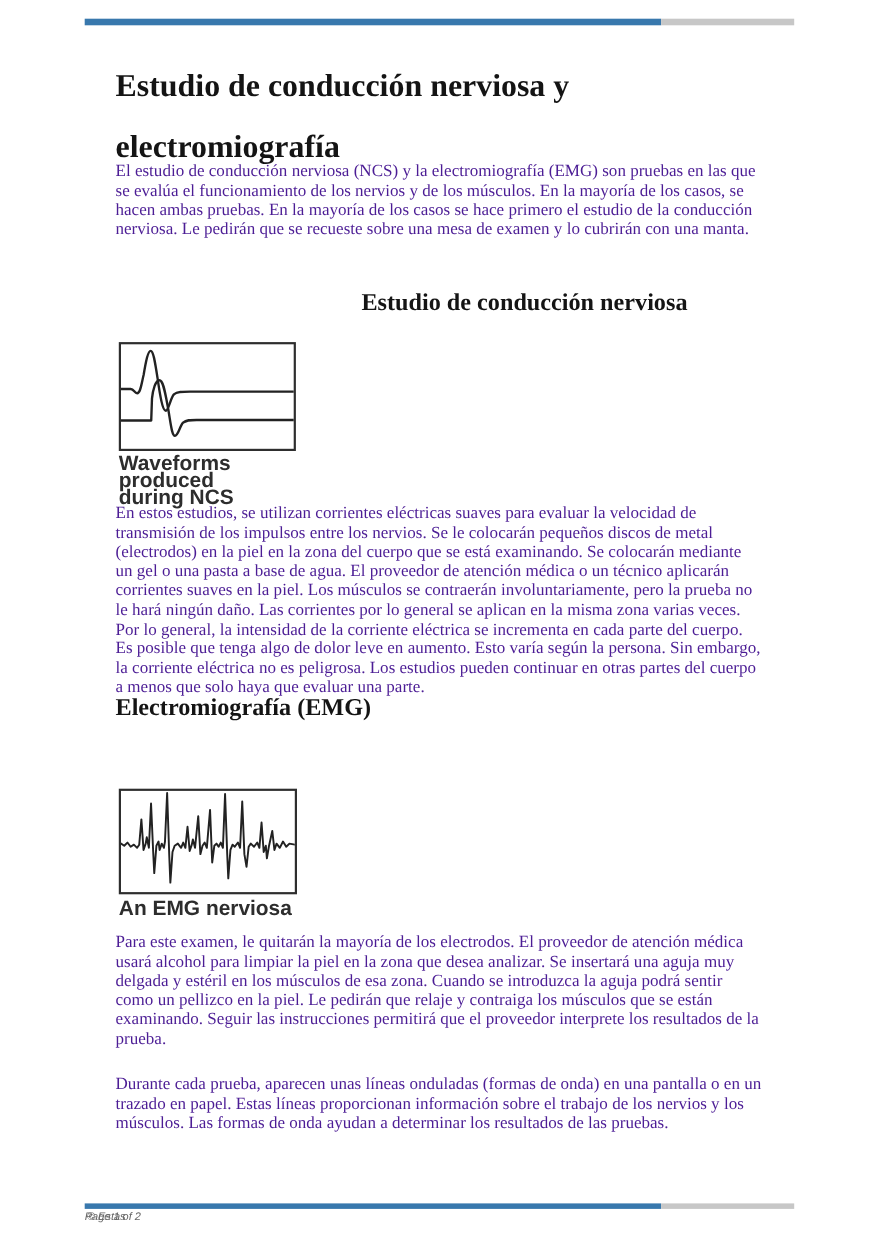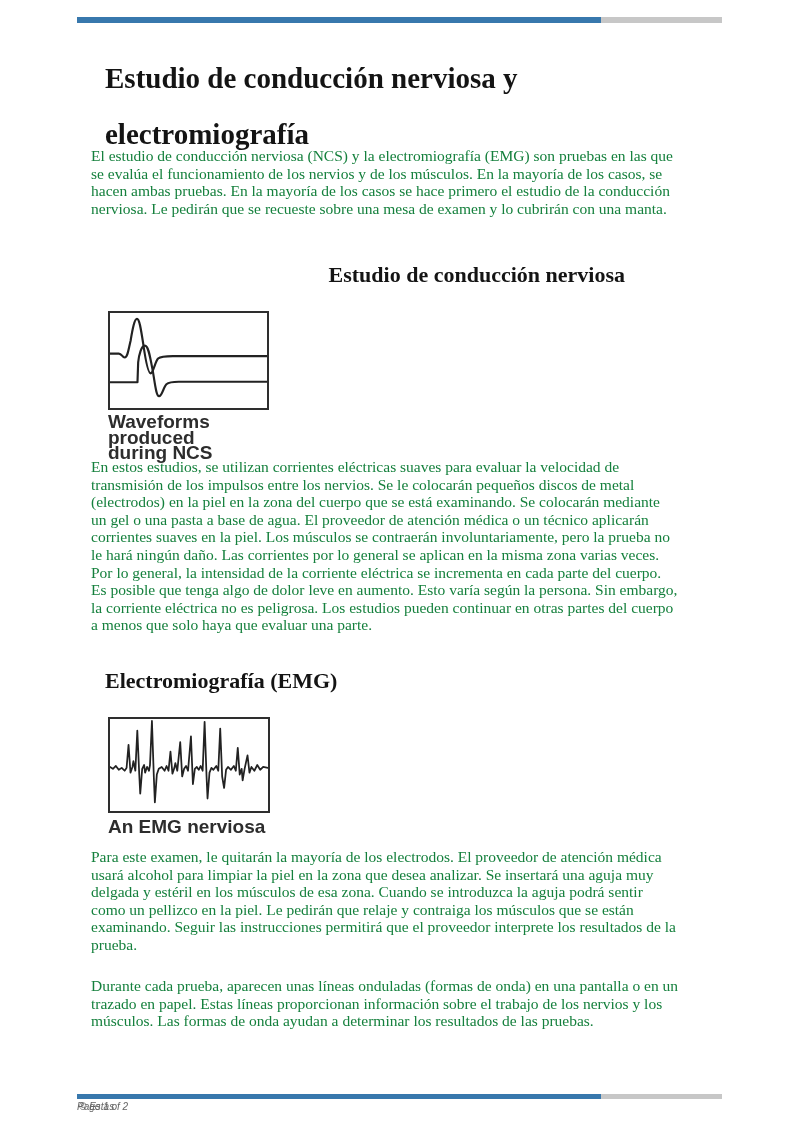--- a/index.html
+++ b/index.html
@@ -20,36 +20,36 @@
   .rule .blue { width: 524px; height: 100%; background: #3878ad; }
   .rule .gray { flex: 1; height: 100%; background: #c7c7c7; }
 
   .doc-title {
     position: absolute; left: 105px; top: 50px; width: 520px;
     font-size: 29px; line-height: 56px; font-weight: bold;
     font-family: "Liberation Serif", serif;
   }
 
   .body-par {
-    position: absolute; left: 91px; width: 588px;
+    position: absolute; left: 105px; width: 588px;
     font-size: 15.5px; line-height: 17.6px;
-    font-family: "Liberation Serif", serif; color: #15803d;
+    font-family: "Liberation Serif", serif; color: #4c1d95;
   }
   .par-intro { top: 147px; }
   .par-ncs   { top: 458px; }
   .par-emg1  { top: 848px; }
   .par-emg2  { top: 977px; }
 
   .section-heading {
     position: absolute; left: 105px; width: 520px;
     font-size: 22px; line-height: 28px; font-weight: bold;
     font-family: "Liberation Serif", serif;
   }
   .head-ncs { top: 261px; text-align: right; }
-  .head-emg { top: 667px; }
+  .head-emg { top: 629px; }
 
   .figure-box {
     position: absolute; left: 108px;
     background: #ffffff; border: 2px solid #2e2e2e;
   }
   .fig-ncs { top: 311px; width: 161px; height: 99px; }
   .fig-emg { top: 717px; width: 162px; height: 96px; }
   .figure-box svg { display: block; width: 100%; height: 100%; }
 
   .figure-caption {

